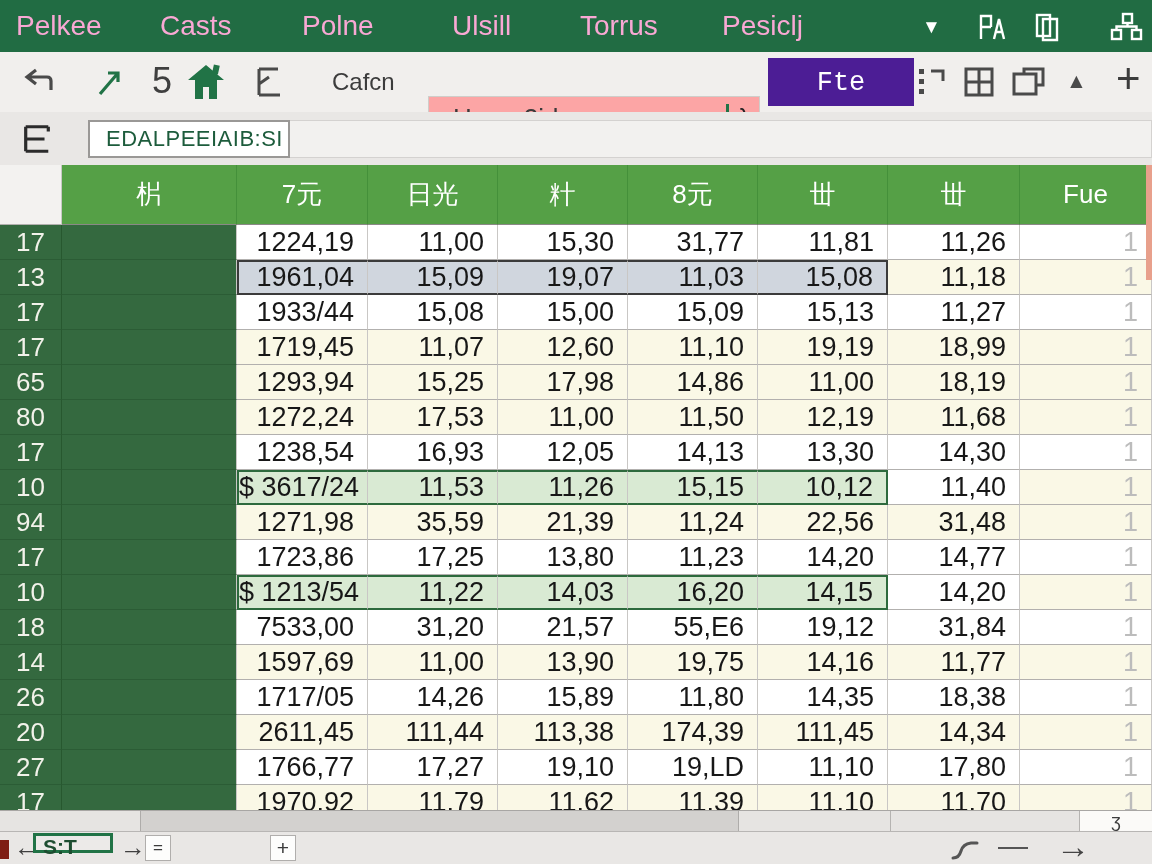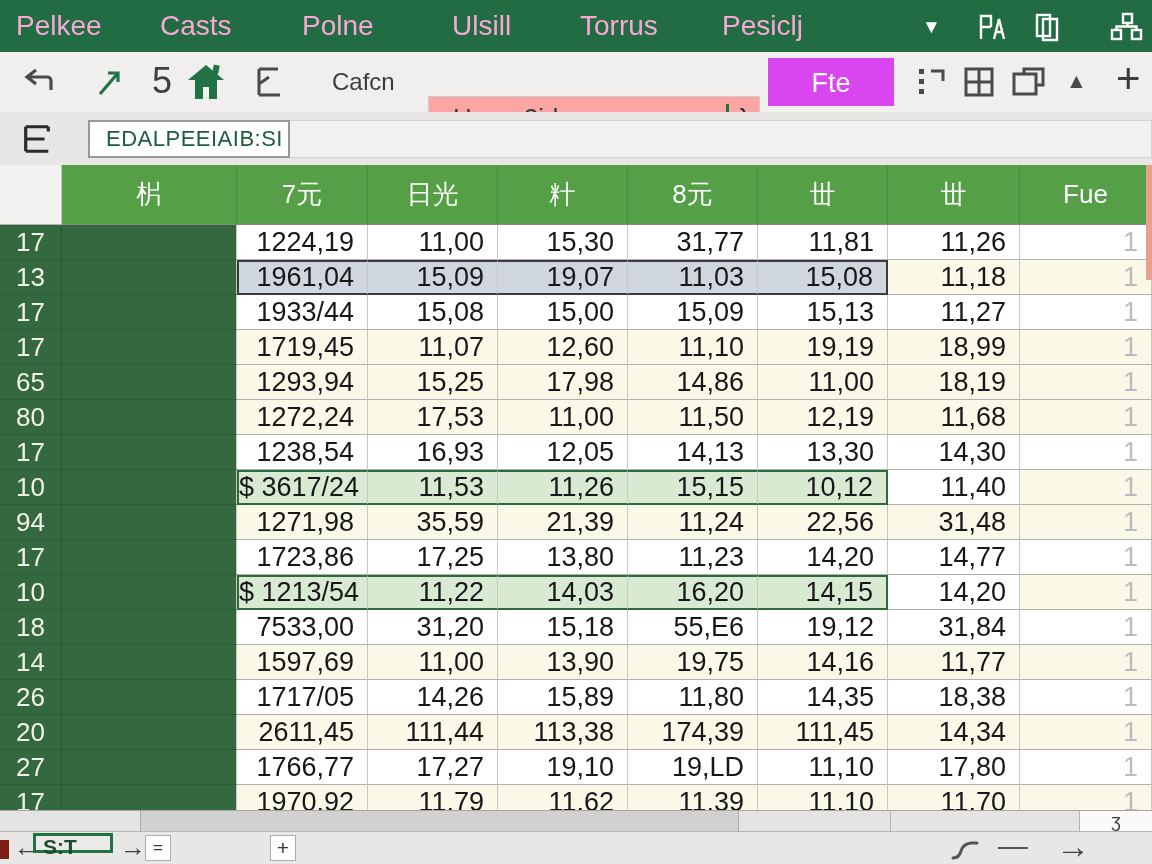--- a/index.html
+++ b/index.html
@@ -18,22 +18,22 @@
   
   .toolbar{position:absolute;left:0;top:52px;width:1152px;height:60px;background:#f1efed;}
   .tb-icon{position:absolute;top:14px;width:34px;height:32px;}
   .tb-back{left:20px}.tb-redo{left:94px}.tb-home{left:186px;top:11px;width:40px;height:38px}.tb-borders{left:252px}
   .tb-undo{position:absolute;left:152px;top:0;height:60px;line-height:58px;font-size:36px;color:#3f3f3f;}
   .tb-label{position:absolute;left:332px;top:0;height:60px;line-height:60px;font-size:24px;color:#3c3c3c;}
   .searchbox{position:absolute;left:428px;top:8px;width:332px;height:42px;background:#fca5a5;border:1px solid #cfcdc9;box-sizing:border-box;margin-top:36px;}
   .search-text{position:absolute;left:24px;top:0;height:42px;line-height:42px;font-size:26px;color:#3a3a3a;}
   .search-caret{position:absolute;right:30px;top:7px;width:3px;height:28px;background:#217346;}
   .search-lambda{position:absolute;right:8px;top:0;height:42px;line-height:42px;font-size:25px;color:#222;}
-  .fte-btn{position:absolute;left:768px;top:6px;width:126px;height:48px;background:#d946ef;border:none;
-           color:#fff;font-size:27px;font-family:Liberation Sans, sans-serif;text-align:center;line-height:48px;}
+  .fte-btn{position:absolute;left:768px;top:6px;width:146px;height:48px;background:#4c1d95;border:none;
+           color:#fff;font-size:27px;font-family:Liberation Mono, monospace;text-align:center;line-height:48px;}
   .tb-list{left:914px}.tb-grid{left:962px}.tb-grid2{left:1010px}
   .tb-tri{position:absolute;left:1066px;top:0;height:60px;line-height:58px;font-size:21px;color:#4a4a4a;}
   .tb-plus{position:absolute;left:1116px;top:0;height:60px;line-height:54px;font-size:42px;font-weight:300;color:#3c3c3c;}
 
   
   .formularow{position:absolute;left:0;top:112px;width:1152px;height:53px;background:#e9e7e5;}
   .fx-icon{position:absolute;left:20px;top:11px;width:34px;height:32px;}
   .fx-box{position:absolute;left:88px;top:8px;width:202px;height:38px;background:#fff;border:2px solid #9a9896;box-sizing:border-box;}
   .fx-text{display:block;padding-left:16px;line-height:34px;font-size:22px;color:#1d5c3c;letter-spacing:.5px;white-space:nowrap;}
   .fx-ext{position:absolute;left:290px;top:8px;width:862px;height:38px;background:#f2f1ef;border:1px solid #d4d2d0;border-left:none;box-sizing:border-box;}
@@ -316,21 +316,21 @@
         <div class="g-cell green">16,20</div>
         <div class="g-cell green last">14,15</div>
         <div class="g-cell white">14,20</div>
         <div class="g-cell ivory ghost">1</div>
       </div>
       <div class="g-row g-drow">
         <div class="g-num">18</div>
         <div class="g-empty"></div>
         <div class="g-cell white">7533,00</div>
         <div class="g-cell white">31,20</div>
-        <div class="g-cell white">15,18</div>
+        <div class="g-cell white">21,57</div>
         <div class="g-cell white">55,E6</div>
         <div class="g-cell white">19,12</div>
         <div class="g-cell white">31,84</div>
         <div class="g-cell white ghost">1</div>
       </div>
       <div class="g-row g-drow">
         <div class="g-num">14</div>
         <div class="g-empty"></div>
         <div class="g-cell ivory">1597,69</div>
         <div class="g-cell ivory">11,00</div>

